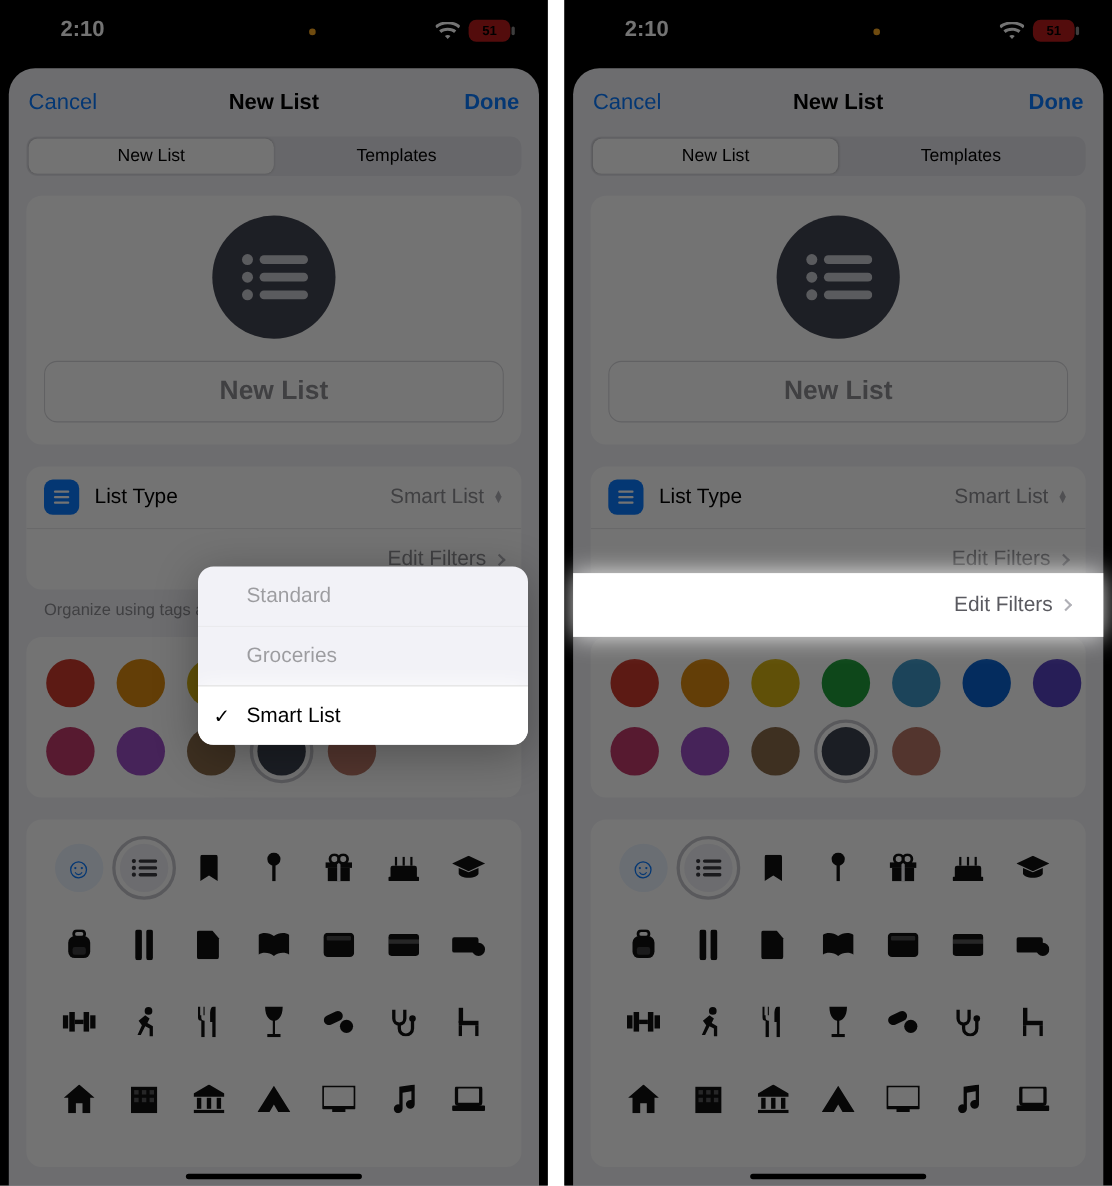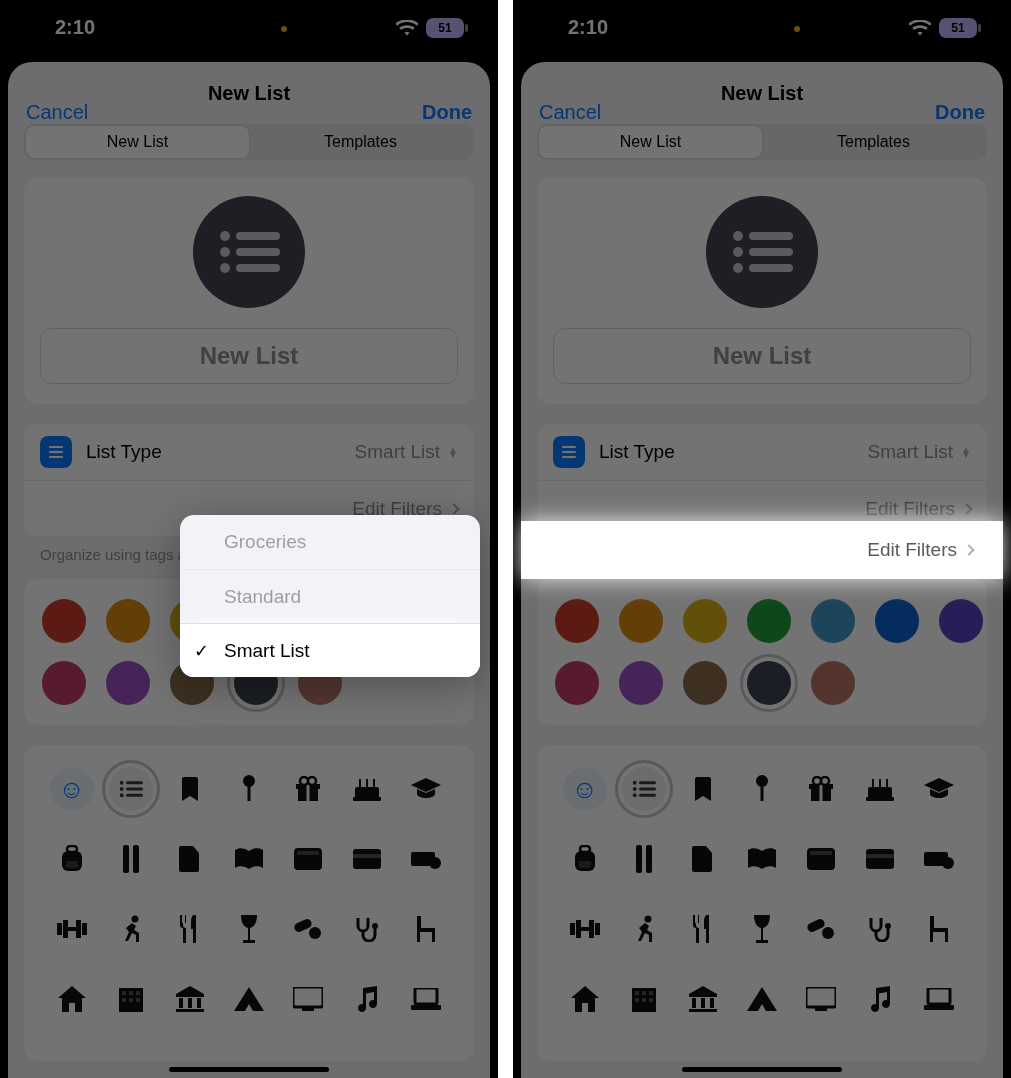--- a/index.html
+++ b/index.html
@@ -43,21 +43,21 @@
     width: 6px; height: 6px;
     border-radius: 50%;
     background: #f5a623;
   }
   .battery-pill {
     display: inline-flex;
     align-items: center;
     justify-content: center;
     width: 38px; height: 20px;
     border-radius: 7px;
-    background: #c4b5fd;
+    background: #b91c1c;
     color: #000;
     font-size: 12px;
     font-weight: 700;
   }
   .battery-nub {
     display:inline-block;
     width:3px;height:8px;border-radius:2px;background:#888;margin-left:1px;
   }
   .sheet {
     position: absolute;
@@ -77,21 +77,21 @@
   .nav {
     position: relative;
     height: 62px;
     display: flex;
     align-items: center;
     justify-content: center;
   }
   .nav-btn {
     position: absolute;
     top: 0; bottom: 0;
-    display: flex; align-items: flex-end;
+    display: flex; align-items: center;
     font-size: 20px;
     color: #0a7aff;
     padding: 0 18px;
     cursor: pointer;
   }
   .nav-left { left: 0; }
   .nav-right { right: 0; font-weight: 600; }
   .nav-title { font-size: 20px; font-weight: 600; color: #000; }
   .seg {
     margin: 0 16px 18px 16px;
@@ -570,24 +570,24 @@
             </svg>
           </div>
       </div>
     </div>
   </div>
 
   <div class="dim"></div>
 
   <div class="menu" style="top:515px">
     <div class="menu-item dim-item">
+        <span>Standard</span>
+      </div>
+    <div class="menu-item dim-item">
         <span>Groceries</span>
-      </div>
-    <div class="menu-item dim-item">
-        <span>Standard</span>
       </div>
     <div class="menu-item hi">
       <span class="check">✓</span>
       <span>Smart List</span>
     </div>
   </div>
 
   <div class="home-ind"></div>
 </div>
 

